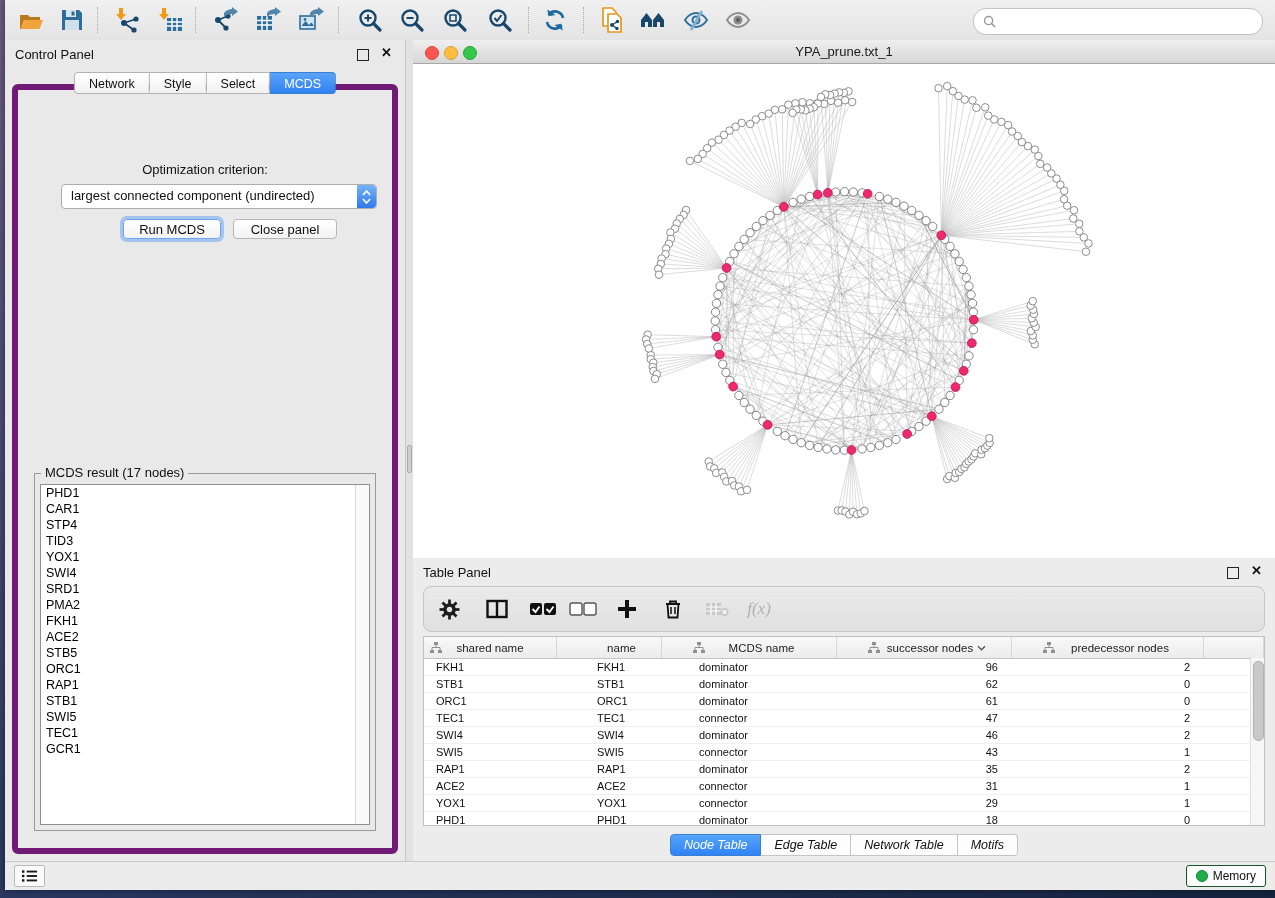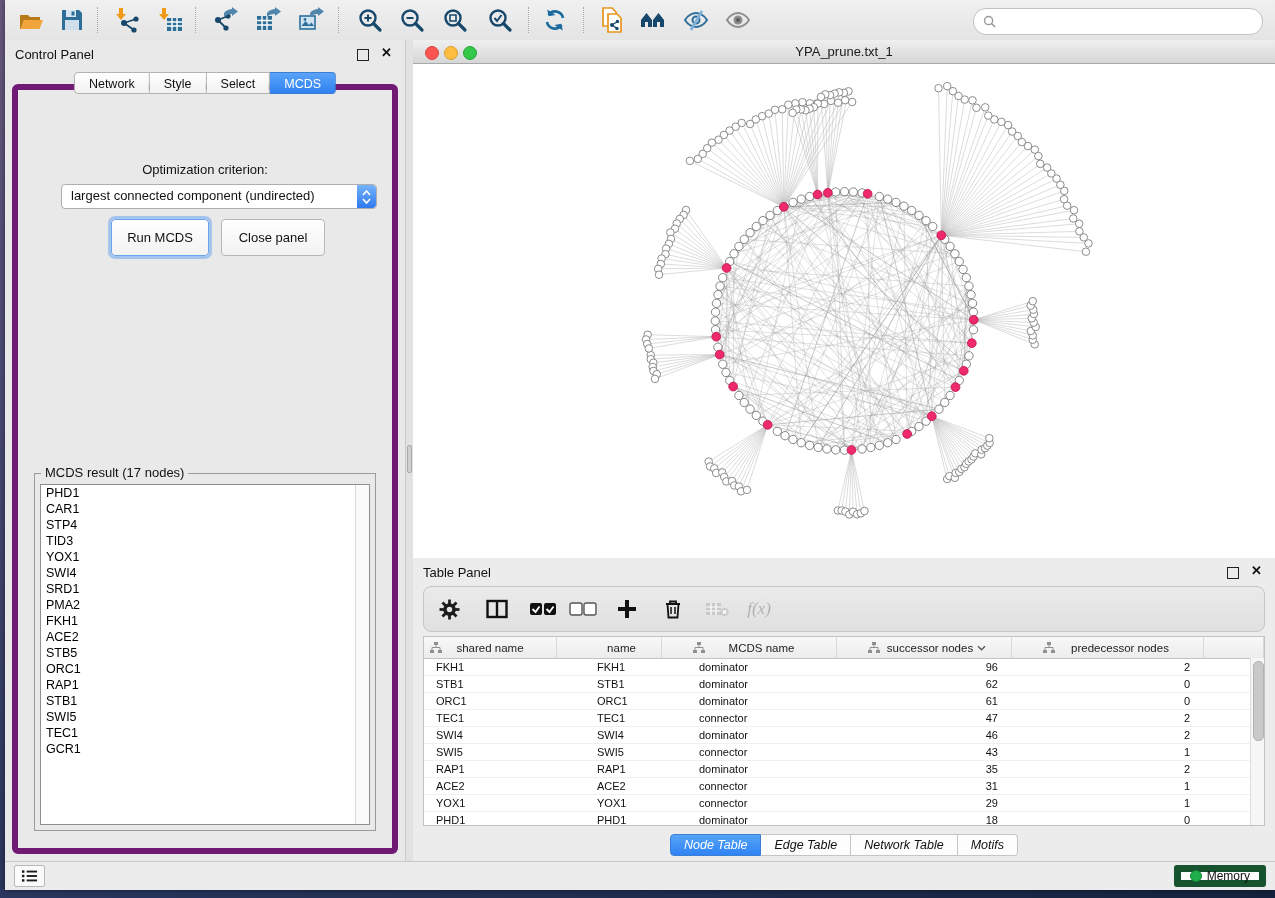--- a/index.html
+++ b/index.html
@@ -28,21 +28,21 @@
   .seg-tabs{position:absolute;left:50%;transform:translateX(-50%);top:32px;height:22px;display:flex;z-index:3;font-size:12.5px;}
   .seg{padding:0 14px;line-height:22px;background:linear-gradient(#ffffff,#f1f1f1);border:1px solid #b3b3b3;border-left:none;color:#111;cursor:pointer;}
   .seg:first-child{border-left:1px solid #b3b3b3;border-radius:4px 0 0 4px;}
   .seg:last-child{border-radius:0 4px 4px 0;}
   .seg.sel{background:linear-gradient(#5aa3f8,#2f82f3);color:#fff;border-color:#3a7fd4;}
   .opt-label{position:absolute;top:72px;width:100%;text-align:center;font-size:13px;color:#111;}
   .dropdown{position:absolute;left:43px;top:94px;width:314px;height:23px;background:#fff;border:1px solid #aeaeae;border-radius:4px;cursor:pointer;}
   .dropdown .val{position:absolute;left:9px;top:3px;font-size:13px;color:#111;white-space:nowrap;}
   .dropdown .step{position:absolute;right:0;top:0;bottom:0;width:19px;border-radius:0 4px 4px 0;background:linear-gradient(#74b2f9,#2e79ee);display:flex;flex-direction:column;align-items:center;justify-content:center;gap:2px;}
   .dropdown .step svg{width:9px;height:6px;display:block;}
-  .mbtn{position:absolute;top:129px;height:37px;border:1px solid #b7b7b7;border-radius:4px;background:linear-gradient(#ffffff,#f2f2f2);font:13px "Liberation Sans",sans-serif;color:#111;cursor:pointer;}
+  .mbtn{position:absolute;top:129px;height:20px;border:1px solid #b7b7b7;border-radius:4px;background:linear-gradient(#ffffff,#f2f2f2);font:13px "Liberation Sans",sans-serif;color:#111;cursor:pointer;margin-left:12px;}
   .mbtn.run{left:93px;width:98px;border-color:#6ea4ef;box-shadow:0 0 0 3px rgba(110,165,240,.55);}
   .mbtn.closep{left:203px;width:104px;}
   .groupbox{position:absolute;left:16px;right:16px;top:383px;bottom:17px;border:1px solid #9a9a9a;}
   .groupbox .legend{position:absolute;top:-9px;left:6px;background:#e9e9e9;padding:0 4px;font-size:13px;color:#111;}
   .mcds-list{position:absolute;left:5px;right:5px;top:10px;bottom:5px;background:#fff;border:1px solid #8f8f8f;overflow:hidden;}
   .mcds-scroll{position:absolute;top:0;bottom:0;right:0;width:13px;background:#fafafa;border-left:1px solid #d8d8d8;}
   .mcds-item{height:16px;line-height:16px;font-size:12.5px;padding-left:5px;color:#000;cursor:default;}
   
   .vsplit{position:absolute;left:400px;top:0;width:7px;height:100%;background:#e2e2e2;border-left:1px solid #c9c9c9;border-right:1px solid #bdbdbd;}
   .vsplit .grip{position:absolute;left:1px;top:405px;width:3px;height:26px;background:#cfcfcf;border:1px solid #aaa;border-radius:2px;}
@@ -71,21 +71,21 @@
   .tbl-scroll{position:absolute;right:0;top:21px;bottom:0;width:13px;background:#f6f6f6;border-left:1px solid #ddd;}
   .tbl-thumb{position:absolute;left:1.5px;top:3px;width:9px;height:78px;background:#c9c9c9;border:1px solid #b2b2b2;border-radius:5px;}
   .tp-tabs{position:absolute;left:0;right:0;top:276px;height:22px;display:flex;justify-content:center;font-size:12.5px;}
   .ttab{padding:0 13px;line-height:21px;background:#fdfdfd;border:1px solid #c5c5c5;border-left:none;color:#111;cursor:pointer;font-style:italic;}
   .ttab:first-child{border-left:1px solid #c5c5c5;border-radius:4px 0 0 4px;}
   .ttab:last-child{border-radius:0 4px 4px 0;}
   .ttab.sel{background:linear-gradient(#56a4f8,#2f83f4);color:#fff;border-color:#3a7fd4;}
   
   .statusbar{position:absolute;left:0;right:0;bottom:0;height:28px;background:#ececec;border-top:1px solid #c9c9c9;}
   .listbtn{position:absolute;left:9px;top:3px;width:31px;height:22px;background:#fafafa;border:1px solid #b9b9b9;border-radius:2px;cursor:pointer;display:flex;align-items:center;justify-content:center;}
-  .membtn{position:absolute;right:9px;top:3px;height:22px;padding:0 9px;background:#fdfdfd;border:7px solid #14532d;border-radius:3px;font:12px "Liberation Sans",sans-serif;color:#111;cursor:pointer;display:flex;align-items:center;gap:5px;}
+  .membtn{position:absolute;right:9px;top:3px;height:22px;padding:0 9px;background:#fdfdfd;border:1px solid #14532d;border-radius:3px;font:12px "Liberation Sans",sans-serif;color:#111;cursor:pointer;display:flex;align-items:center;gap:5px;}
   .memdot{width:10px;height:10px;border-radius:50%;background:#1faf4a;border:1px solid #148338;}
 </style>
 </head>
 <body>
 
 <div class="app">
 
   <div class="toolbar">
     <button class="toolbtn" style="left:8px">
       <svg viewBox="0 0 26 26">

